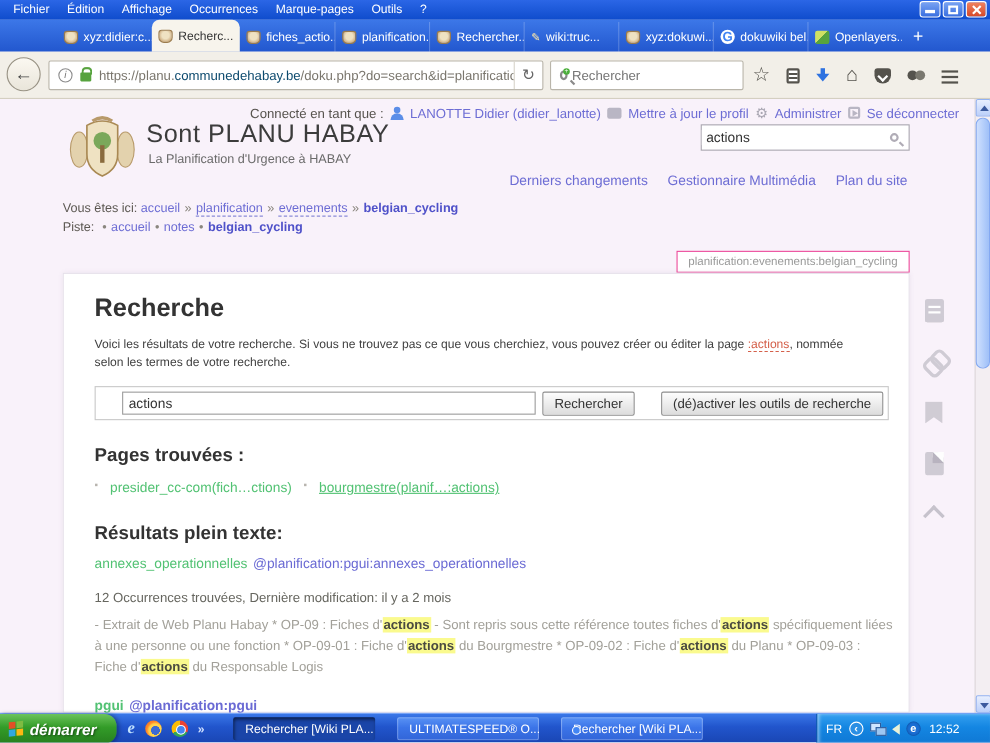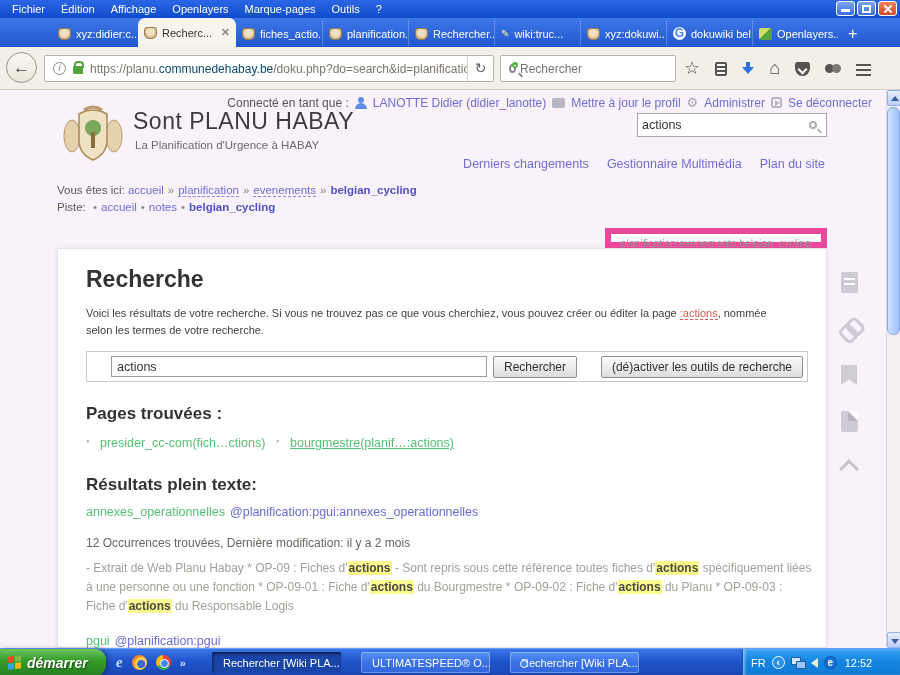--- a/index.html
+++ b/index.html
@@ -18,21 +18,21 @@
   .winbtn .sq  { position:absolute; left:4px; top:3px; width:9px; height:8px; border:2px solid #fff; }
   .winbtn .x1,.winbtn .x2 { position:absolute; left:8px; top:2px; width:2px; height:10px; background:#fff; }
   .winbtn .x1 { transform:rotate(45deg);} .winbtn .x2 { transform:rotate(-45deg);}
 
   
   .tabbar { position:absolute; left:0; top:18px; width:900px; height:29px;
     background:linear-gradient(#3c77e8,#2257ce); display:flex; align-items:flex-end; padding-left:52px; }
   .tab { width:86px; height:27px; display:flex; align-items:center; gap:5px; padding:0 6px;
     color:#fff; font-size:11px; white-space:nowrap; overflow:hidden; border-left:1px solid rgba(255,255,255,.22); }
   .tab:first-child { border-left:none; }
-  .tab.active { width:98px; height:29px; background:#f7f4ec; border-radius:7px 7px 0 0;
+  .tab.active { width:80px; height:29px; background:#f7f4ec; border-radius:7px 7px 0 0;
     color:#333; border-left:none; position:relative; }
   .tab.active + .tab { border-left:none; }
   .tab .close-x { margin-left:auto; color:#8a8a8a; font-size:11px; font-weight:bold; }
   .favicon-crest { width:13px; height:12px; flex:0 0 13px; border-radius:3px 3px 5px 5px;
     background:radial-gradient(circle at 50% 40%, #efe2c2 40%, #cfb084 75%, #a98953); border:1px solid #9b7c4e; }
   .favicon-pencil { font-size:10px; color:#ffe9a8; }
   .favicon-google { width:13px; flex:0 0 13px; font-weight:bold; font-size:12px; color:#4285f4;
     background:#fff; border-radius:50%; height:13px; line-height:13px; text-align:center; }
   .favicon-ol { width:13px; height:12px; flex:0 0 13px;
     background:linear-gradient(135deg,#cfe063 0 45%, #57a33e 45%); border-radius:2px; }
@@ -112,21 +112,21 @@
   .hdr-links { position:absolute; top:67px; right:61px; display:flex; gap:18px; font-size:12.5px; }
   .hdr-links a { color:#6d6dd4; text-decoration:none; }
 
   .crumbs { position:absolute; left:57px; top:92px; font-size:11.5px; color:#5c5852; line-height:17px; }
   .crumbs a { color:#6d6dd4; text-decoration:none; }
   .crumbs a.dashed { border-bottom:1px dashed #8b8bd8; }
   .crumbs .sep { color:#8a867e; margin:0 4px; }
   .crumbs .bold-last { color:#4f51c9; font-weight:bold; }
 
   .pageid { position:absolute; top:138px; right:59px; height:20px; line-height:18px;
-    background:#fff; border:6px solid #ec4899; font-size:10.5px; color:#999; padding:0 10px; }
+    background:#fff; border:1px solid #ec4899; font-size:10.5px; color:#999; padding:0 10px; }
 
   .card { position:absolute; left:57px; top:158px; width:770px; height:400px; background:#fff;
     border:1px solid #e6e0ea; box-shadow:0 0 5px rgba(110,80,130,.12); padding:0 20px 0 28px; }
   .card h1 { margin:17px 0 12px; font-size:23px; color:#333; }
   .intro { font-size:11px; color:#414141; line-height:1.5; width:690px; }
   .intro .newpage { color:#d4604a; text-decoration:none; border-bottom:1px dashed #d4604a; }
   .formbox { margin-top:13px; width:722px; height:31px; border:1px solid #c8c8c8; position:relative; background:#fff; }
   .formbox input { position:absolute; left:24px; top:4px; width:376px; height:21px;
     border:1px solid #9c9c9c; font-size:12.5px; padding:0 5px; color:#333; font-family:"Liberation Sans",sans-serif; outline:none; }
   .btn { position:absolute; top:4px; height:22px; font-size:12px; color:#333;
@@ -138,21 +138,21 @@
   .page-hit { width:190px; position:relative; padding-left:14px; font-size:12.5px; line-height:1.5; }
   .page-hit .bullet { position:absolute; left:0; top:1px; color:#b8b4ae; font-size:9px; }
   .page-hit a { color:#52c273; text-decoration:none; display:block; }
   .page-hit.hovered a { text-decoration:underline; }
   .res-line { font-size:12.5px; }
   .res-line .wl { color:#52c273; text-decoration:none; }
   .res-line .ns { color:#6a6ad4; margin-left:5px; }
   .meta { font-size:12px; color:#66665f; margin-top:17px; }
   .snippet { font-size:12px; color:#a2a099; line-height:1.6; margin-top:9px; width:726px; }
   .hl { background:#fafa8e; color:#4a4a40; font-weight:bold; padding:0 1px; }
-  .result2 { margin-top:18px; }
+  .result2 { margin-top:18px;font-weight:bold; }
 
   
   .pagetools { position:absolute; left:836px; top:182px; display:flex; flex-direction:column; gap:26px; align-items:center; width:26px; }
   .pt { opacity:.95; }
   .pt-doc { width:17px; height:21px; background:#cdc9d2; border-radius:2px;
     box-shadow:inset 0 -5px 0 #cdc9d2, inset 0 0 0 17px #cdc9d2; position:relative; }
   .pt-doc:after { content:""; position:absolute; left:3px; top:6px; width:11px; height:2px; background:#fff; box-shadow:0 5px 0 #fff; }
   .pt-link { position:relative; width:22px; height:20px; transform:rotate(-45deg); }
   .pt-link:before,.pt-link:after { content:""; position:absolute; width:9px; height:12px;
     border:3px solid #cdc9d2; border-radius:5px; top:4px; }
@@ -221,21 +221,21 @@
 </style>
 </head>
 <body>
 
 <div class="screen">
 
   <div class="menubar">
     <span class="menu-item">Fichier</span>
     <span class="menu-item">Édition</span>
     <span class="menu-item">Affichage</span>
-    <span class="menu-item">Openlayers</span>
+    <span class="menu-item">Occurrences</span>
     <span class="menu-item">Marque-pages</span>
     <span class="menu-item">Outils</span>
     <span class="menu-item">?</span>
     <div class="win-controls">
       <span class="winbtn">
           <span class="bar"></span>
         </span>
       <span class="winbtn">
           <span class="sq"></span>
         </span>

